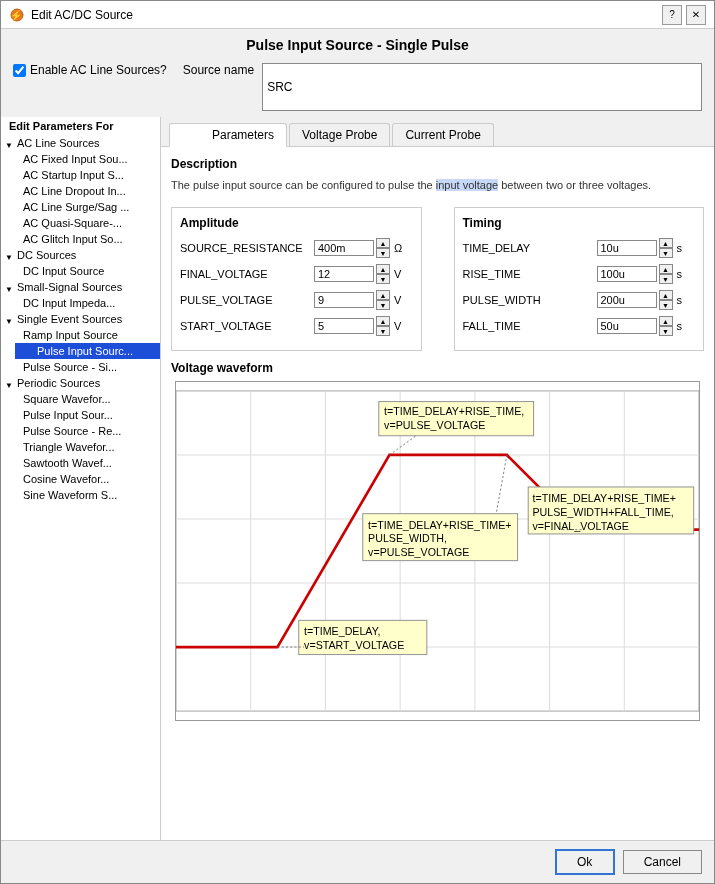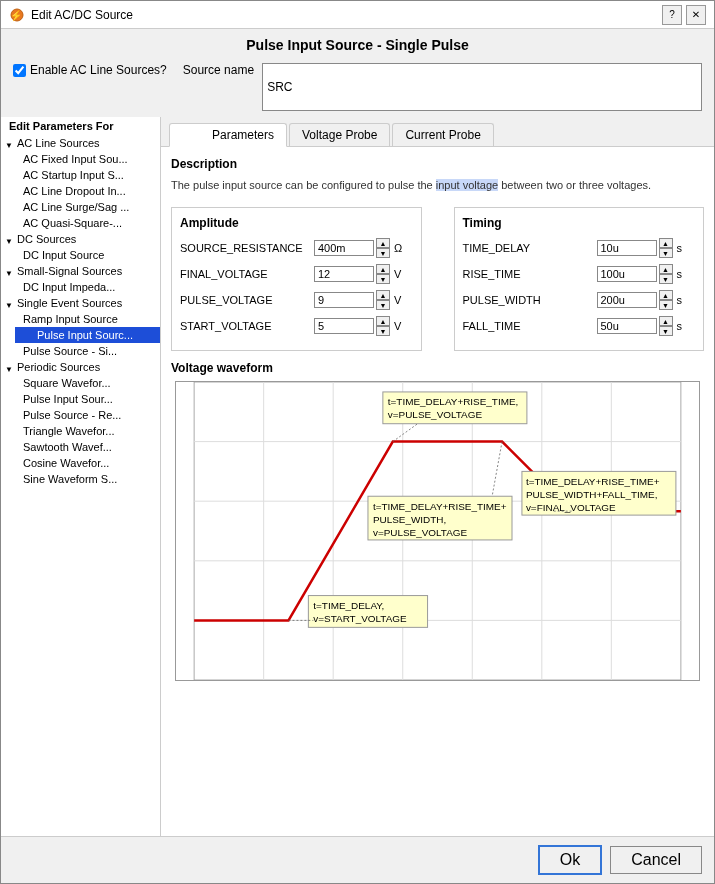--- a/index.html
+++ b/index.html
@@ -248,38 +248,38 @@
     }
     .waveform-title {
       font-weight: bold;
       margin-bottom: 6px;
       font-size: 12px;
     }
     .waveform-chart {
       border: 1px solid #999;
       background: white;
       position: relative;
-      height: 300px;
+      height: 340px;
       margin: 0 4px;
     }
     .bottom-bar {
       display: flex;
       justify-content: flex-end;
       align-items: center;
       padding: 8px 12px;
       gap: 8px;
       background: #f0f0f0;
       border-top: 1px solid #ccc;
     }
     .dialog-btn {
       padding: 4px 20px;
       border: 1px solid #888;
       background: #f0f0f0;
       cursor: pointer;
-      font-size: 16px;
+      font-size: 12px;
       min-width: 60px;
     }
     .dialog-btn.ok-btn {
       border: 2px solid #3375d7;
     }
     .highlight-text {
       background: #c8d8f8;
     }
     svg.waveform-svg {
       width: 100%;
@@ -328,20 +328,21 @@
       <div class="sidebar-group">
         <div class="sidebar-group-header">
           <span class="triangle triangle-down"></span>
           <span>AC Line Sources</span>
         </div>
         <div class="sidebar-item">AC Fixed Input Sou...</div>
         <div class="sidebar-item">AC Startup Input S...</div>
         <div class="sidebar-item">AC Line Dropout In...</div>
         <div class="sidebar-item">AC Line Surge/Sag ...</div>
         <div class="sidebar-item">AC Quasi-Square-...</div>
+        <div class="sidebar-item">AC Glitch Input So...</div>
       </div>
 
       <div class="sidebar-group">
         <div class="sidebar-group-header">
           <span class="triangle triangle-down"></span>
           <span>DC Sources</span>
         </div>
         <div class="sidebar-item">DC Input Source</div>
       </div>
 

